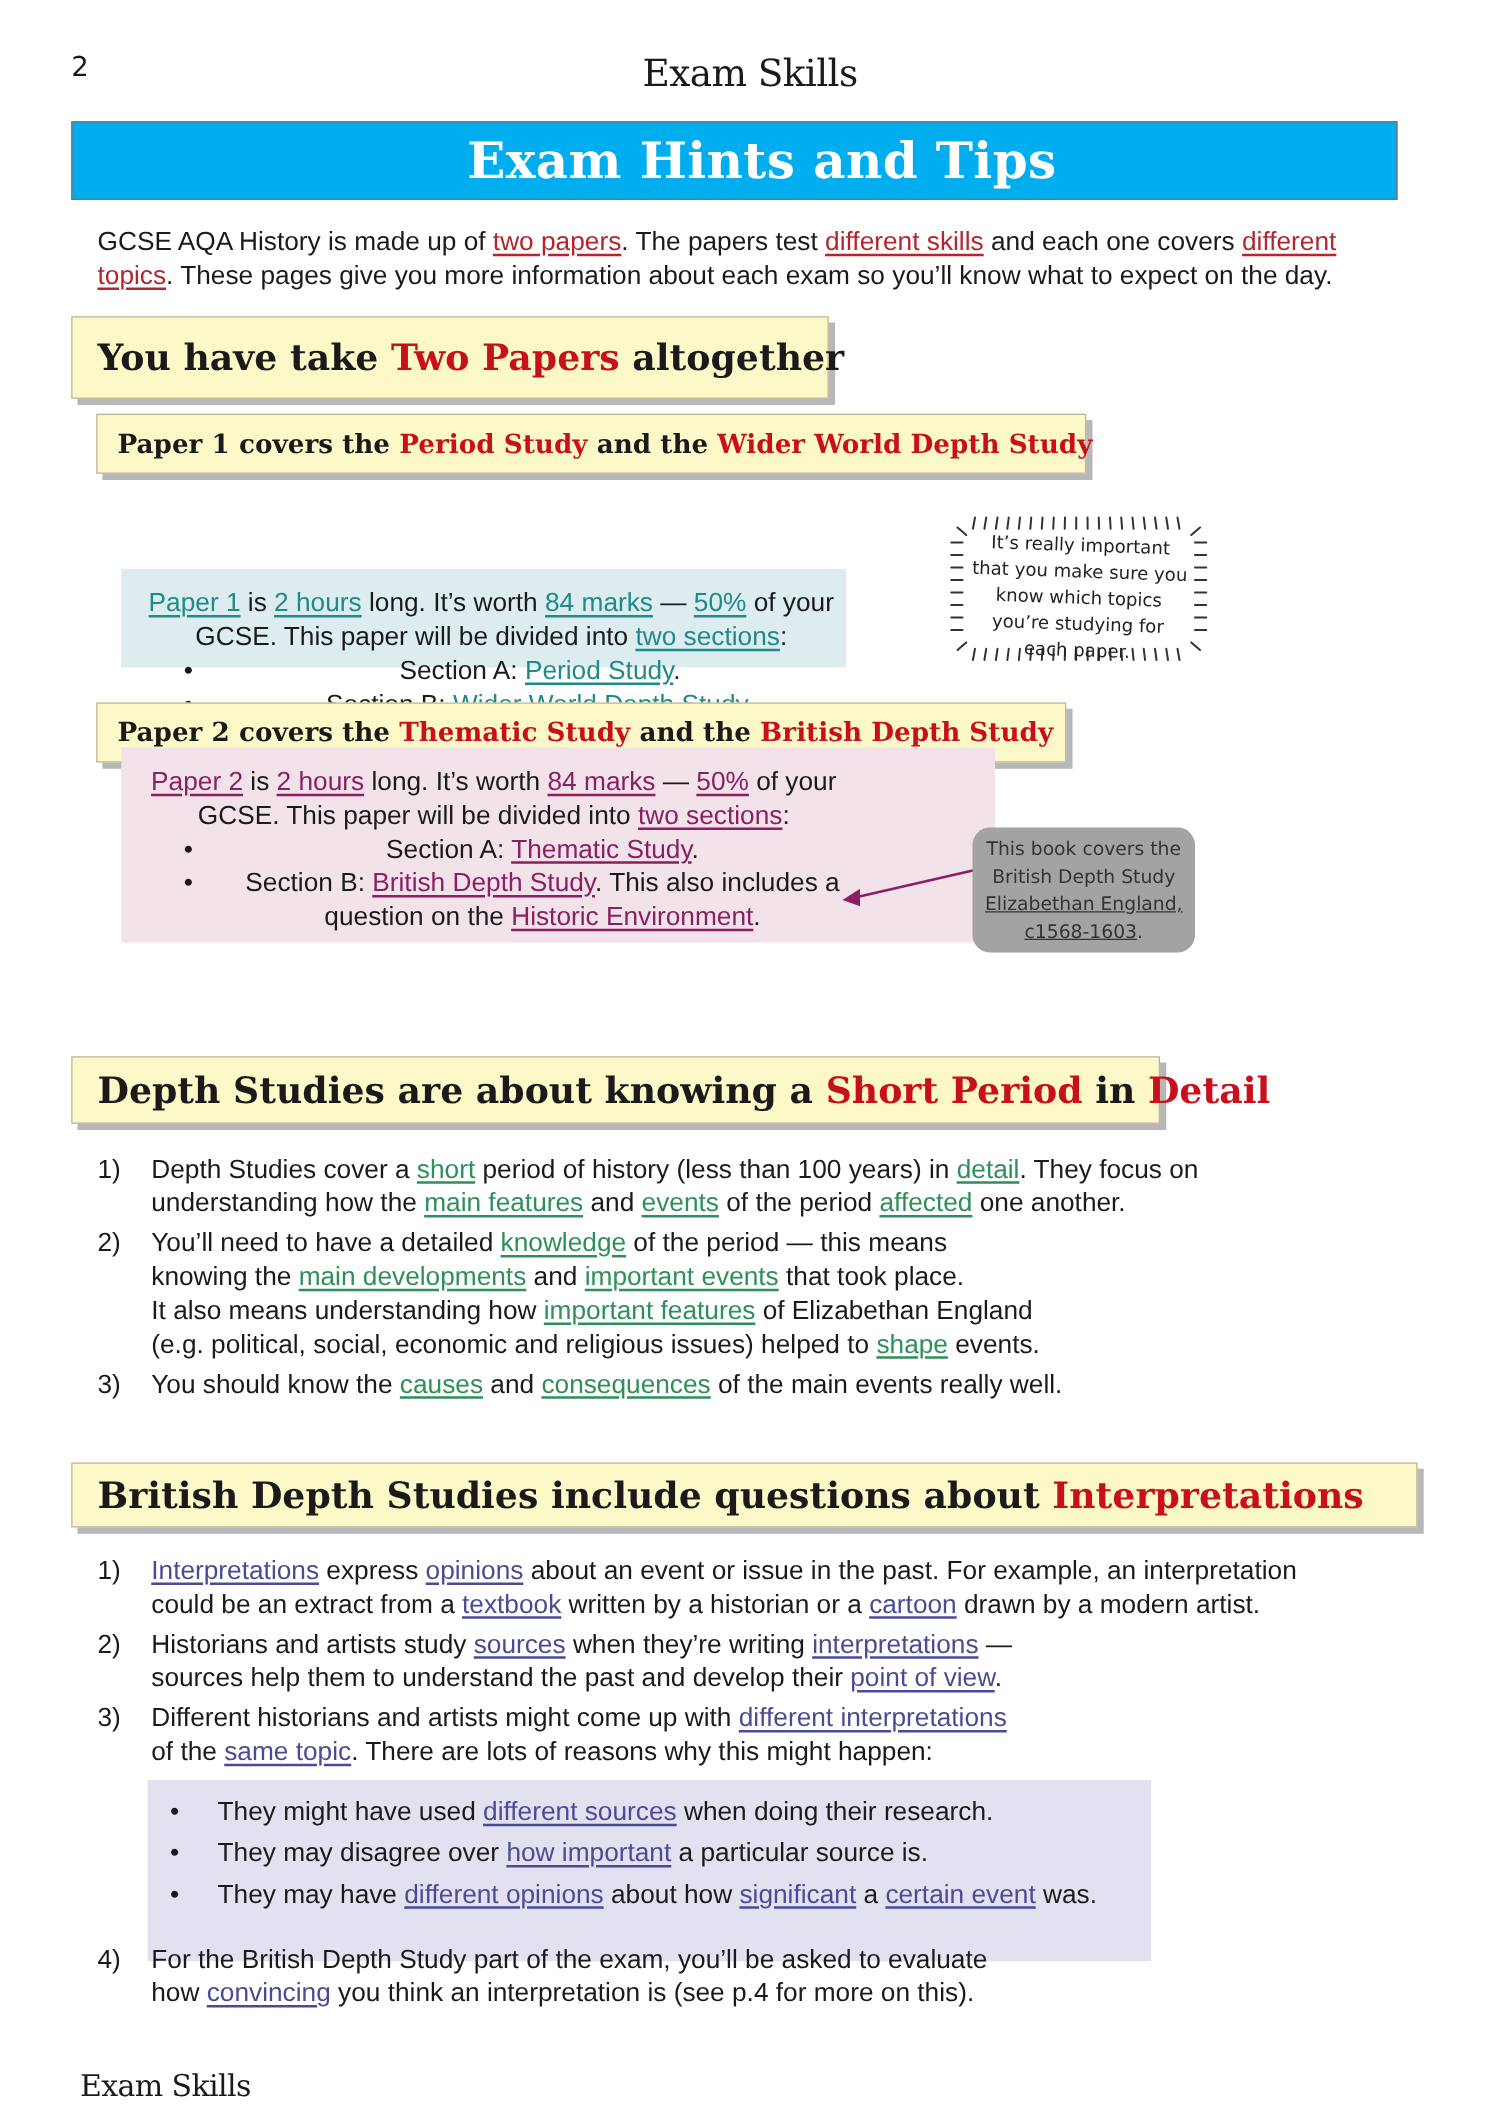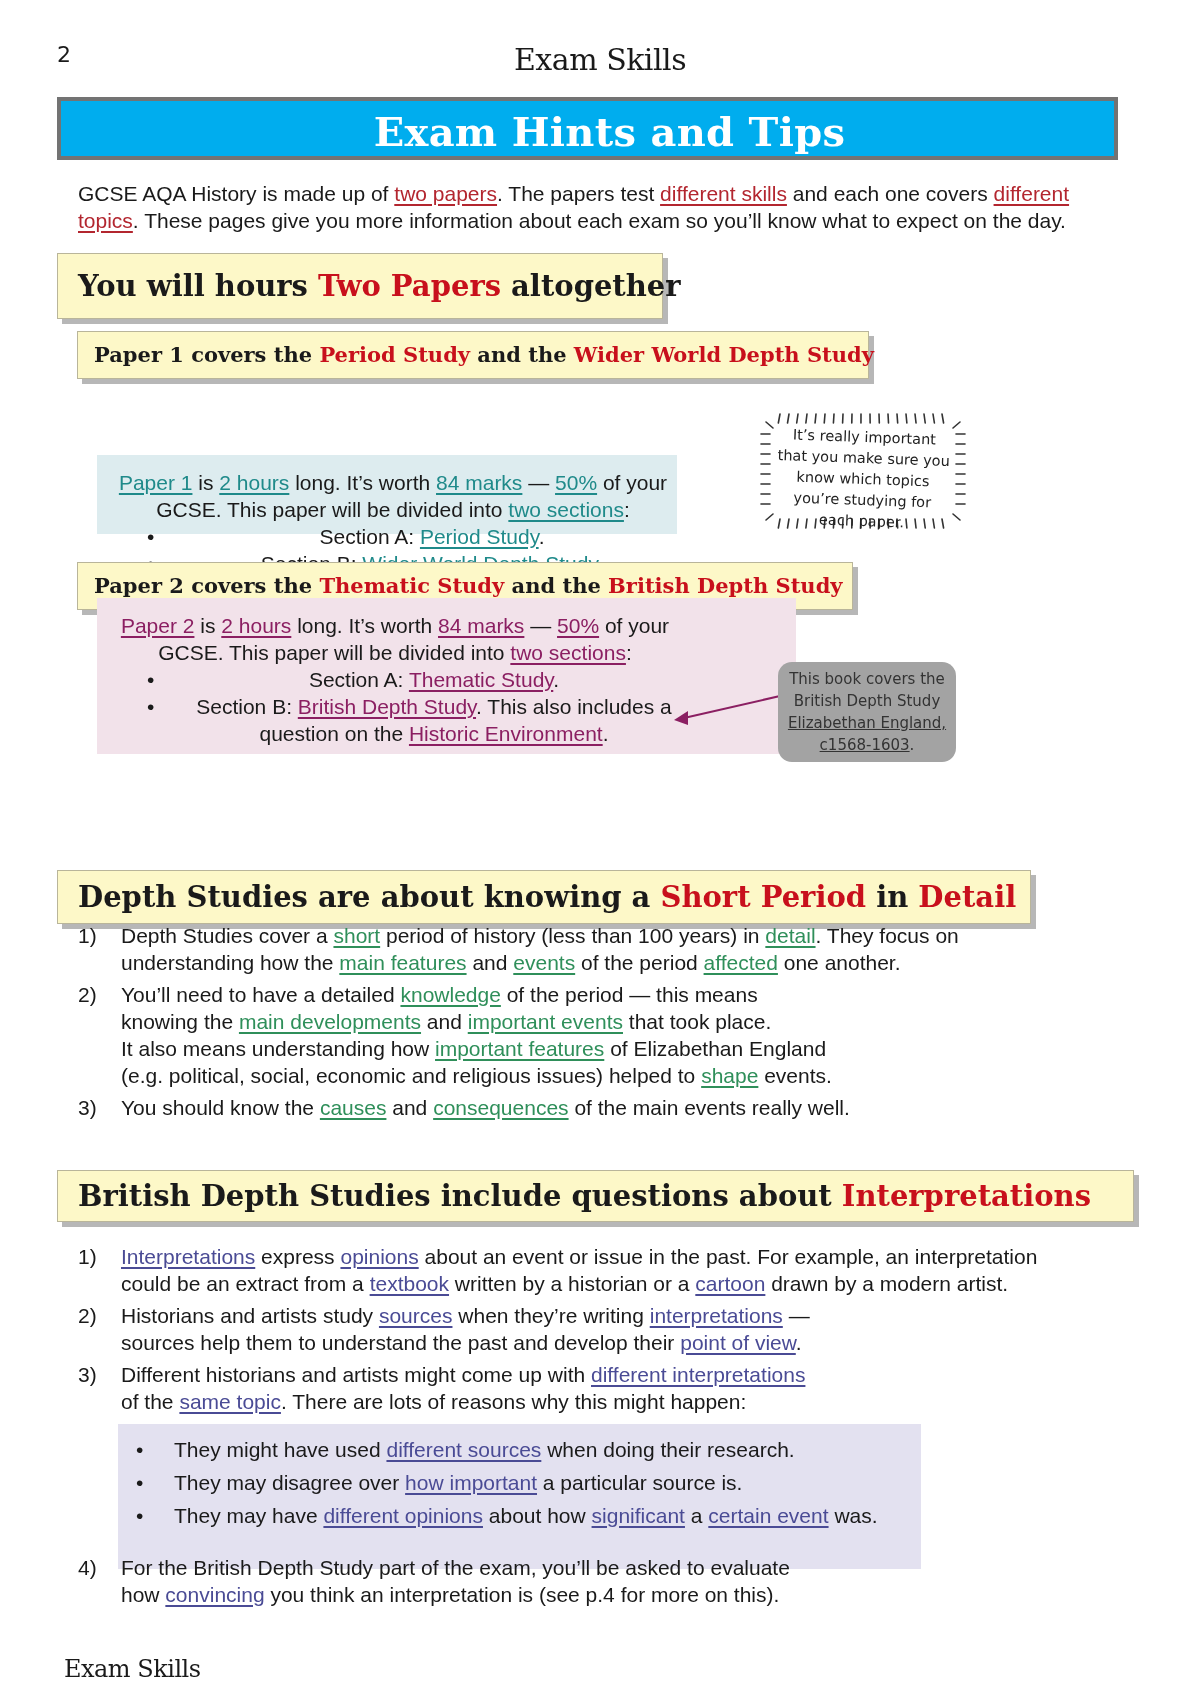--- a/index.html
+++ b/index.html
@@ -3,21 +3,21 @@
 <meta charset="utf-8">
 <style>
   html, body { margin:0; padding:0; background:#ffffff; }
   body { width:1200px; height:1697px; position:relative; overflow:hidden;
          font-family:"Liberation Sans", sans-serif; color:#1a1a1a; }
   .abs { position:absolute; }
   .page-num { left:57px; top:42px; font-size:22px; font-family:"DejaVu Sans", sans-serif; }
   .running-head { left:0; width:1200px; top:42px; text-align:center; font-size:30px;
                   font-family:"DejaVu Serif", serif; letter-spacing:-0.5px; }
   .banner { left:57px; top:97px; width:1061px; height:63px; background:#00adee;
-            border:4px solid #737373; box-sizing:border-box; text-align:center;padding-left:44px; }
+            border:1px solid #737373; box-sizing:border-box; text-align:center;padding-left:44px; }
   .banner-title { color:#fff; font-family:"DejaVu Serif", serif; font-weight:bold;
                   font-size:40px; line-height:61px; letter-spacing:0.3px; }
   .intro { left:78px; top:180px; width:1045px; font-size:21px; line-height:27px;
            font-family:"Liberation Sans", sans-serif; }
   .hbox { background:#fdf8c8; border:1px solid #b9b59a; box-shadow:5px 5px 0 #b7b7b7;
           box-sizing:border-box; font-family:"DejaVu Serif", serif; font-weight:bold;
           white-space:nowrap; padding-left:20px; }
   .hbox .red { color:#c8101c; }
   .h-big { font-size:29px; }
   .h-mid { font-size:21px; }
@@ -54,21 +54,21 @@
 
 <div class="abs page-num">2</div>
 <div class="abs running-head">Exam Skills</div>
 
 <div class="abs banner">
   <span class="banner-title">Exam Hints and Tips</span>
 </div>
 
 <div class="abs intro"><span>GCSE AQA History is made up of </span><span class="u-red">two papers</span><span>.  The papers test </span><span class="u-red">different skills</span><span> and each one covers </span><span class="u-red">different topics</span><span>.  These pages give you more information about each exam so you’ll know what to expect on the day.</span></div>
 
-<div class="abs hbox h-big" style="left:57px;top:253px;width:606px;height:66px;line-height:64px;"><span>You will hours </span><span class="red">Two Papers</span><span> altogether</span></div>
+<div class="abs hbox h-big" style="left:57px;top:253px;width:606px;height:66px;line-height:64px;"><span>You have take </span><span class="red">Two Papers</span><span> altogether</span></div>
 
 <div class="abs hbox h-mid" style="left:77px;top:331px;width:792px;height:48px;line-height:46px;padding-left:16px;"><span>Paper 1 covers the </span><span class="red">Period Study</span><span> and the </span><span class="red">Wider World Depth Study</span></div>
 
 <div class="abs infobox blue-box" style="left:97px;top:455px;width:580px;height:79px;">
   <div style="position:absolute;left:18px;top:14px;width:556px;text-align:center;">
     <div><span class="u-teal">Paper 1</span><span> is </span><span class="u-teal">2 hours</span><span> long.  It’s worth </span><span class="u-teal">84 marks</span><span> — </span><span class="u-teal">50%</span><span> of your GCSE.  This paper will be divided into </span><span class="u-teal">two sections</span><span>:</span></div>
     <ul class="info-list">
         <li><span>Section A: </span><span class="u-teal">Period Study</span><span>.</span></li>
         <li><span>Section B: </span><span class="u-teal">Wider World Depth Study</span><span>.</span></li>
       </ul>
@@ -153,21 +153,21 @@
   </div>
 </div>
 
 <svg class="abs" style="left:670px;top:690px" width="115" height="40">
   <line x1="110" y1="6" x2="14" y2="28" stroke="#8b1f62" stroke-width="2"></line>
   <polygon points="4,30 18,21 18,35" fill="#8b1f62"></polygon>
 </svg>
 
 <div class="abs note"><span>This book covers the British Depth Study </span><span class="ul">Elizabethan England, c1568-1603</span><span>.</span></div>
 
-<div class="abs hbox h-big" style="left:57px;top:845px;width:974px;height:54px;line-height:52px;margin-top:25px;"><span>Depth Studies are about knowing a </span><span class="red">Short Period</span><span> in </span><span class="red">Detail</span></div>
+<div class="abs hbox h-big" style="left:57px;top:845px;width:871px;height:54px;line-height:52px;"><span>Depth Studies are about knowing a </span><span class="red">Short Period</span><span> in </span><span class="red">Detail</span></div>
 
 <div class="abs numlist" style="left:60px;top:922px;width:1020px;">
     <div class="item">
       <span class="num">1)</span>
       <div><span>Depth Studies cover a </span><span class="u-green">short</span><span> period of history (less than 100 years) in </span><span class="u-green">detail</span><span>.  They focus on understanding how the </span><span class="u-green">main features</span><span> and </span><span class="u-green">events</span><span> of the period </span><span class="u-green">affected</span><span> one another.</span></div>
     </div>
     <div class="item">
       <span class="num">2)</span>
       <div><span>You’ll need to have a detailed </span><span class="u-green">knowledge</span><span> of the period — this means</span><br><span>knowing the </span><span class="u-green">main developments</span><span> and </span><span class="u-green">important events</span><span> that took place.</span><br><span>It also means understanding how </span><span class="u-green">important features</span><span> of Elizabethan England</span><br><span>(e.g. political, social, economic and religious issues) helped to </span><span class="u-green">shape</span><span> events.</span></div>
     </div>

